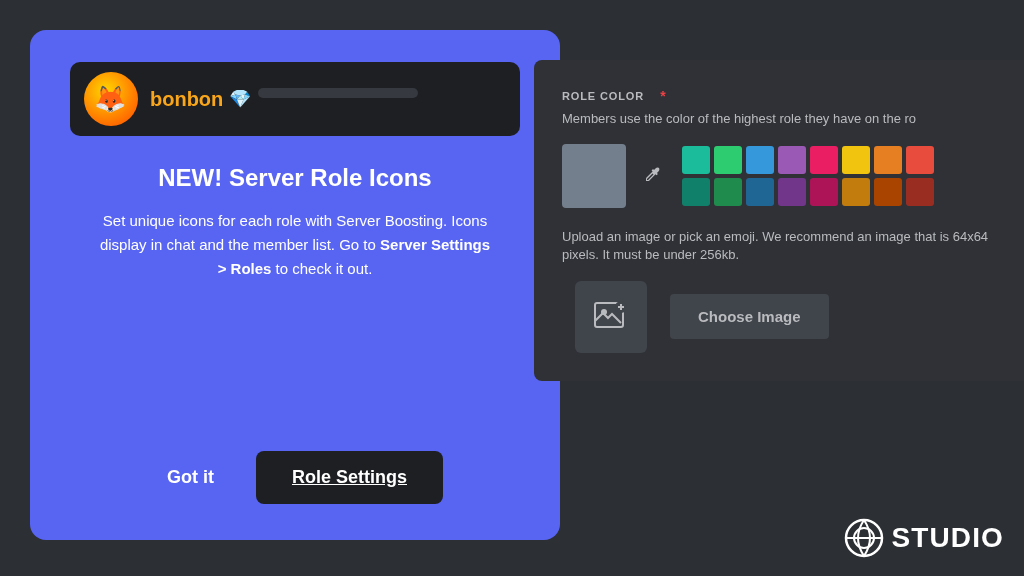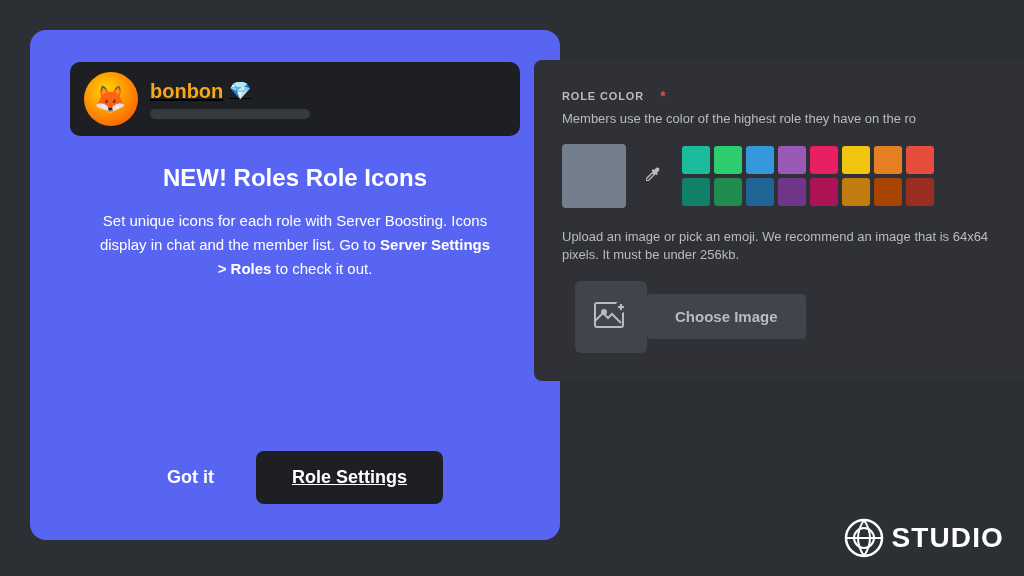--- a/index.html
+++ b/index.html
@@ -65,24 +65,23 @@
       height: 100%;
       background: radial-gradient(circle at 40% 35%, #ffd700 0%, #ff8c00 50%, #ff4500 100%);
       display: flex;
       align-items: center;
       justify-content: center;
       font-size: 26px;
     }
 
     .user-info {
       display: flex;
-      flex-direction: column;
+      flex-direction: row;
       gap: 6px;
       flex: 1;
-      text-decoration: underline;
     }
 
     .username-row {
       display: flex;
       align-items: center;
       gap: 6px;
     }
 
     .username {
       color: #faa61a;
@@ -260,21 +259,21 @@
     .role-icon-desc {
       color: #b9bbbe;
       font-size: 13px;
       margin: 8px 0 16px;
       line-height: 1.4;
     }
 
     .icon-upload-row {
       display: flex;
       align-items: center;
-      gap: 0;
+      gap: 23px;
       padding-left: 13px;
     }
 
     .upload-placeholder {
       width: 72px;
       height: 72px;
       background: #40444b;
       border-radius: 6px;
       display: flex;
       align-items: center;
@@ -330,21 +329,21 @@
     </div>
     <div class="user-info">
       <div class="username-row">
         <span class="username">bonbon</span>
         <span class="gem-icon">💎</span>
       </div>
       <div class="status-bar"></div>
     </div>
   </div>
 
-  <div class="card-title">NEW! Roles Role Icons</div>
+  <div class="card-title">NEW! Server Role Icons</div>
 
   <div class="card-desc">
     Set unique icons for each role with Server Boosting. Icons display in chat and the member list. Go to <strong>Server Settings &gt; Roles</strong> to check it out.
   </div>
 
   <div class="card-buttons">
     <button class="btn-got-it">Got it</button>
     <button class="btn-role-settings">Role Settings</button>
   </div>
 </div>

